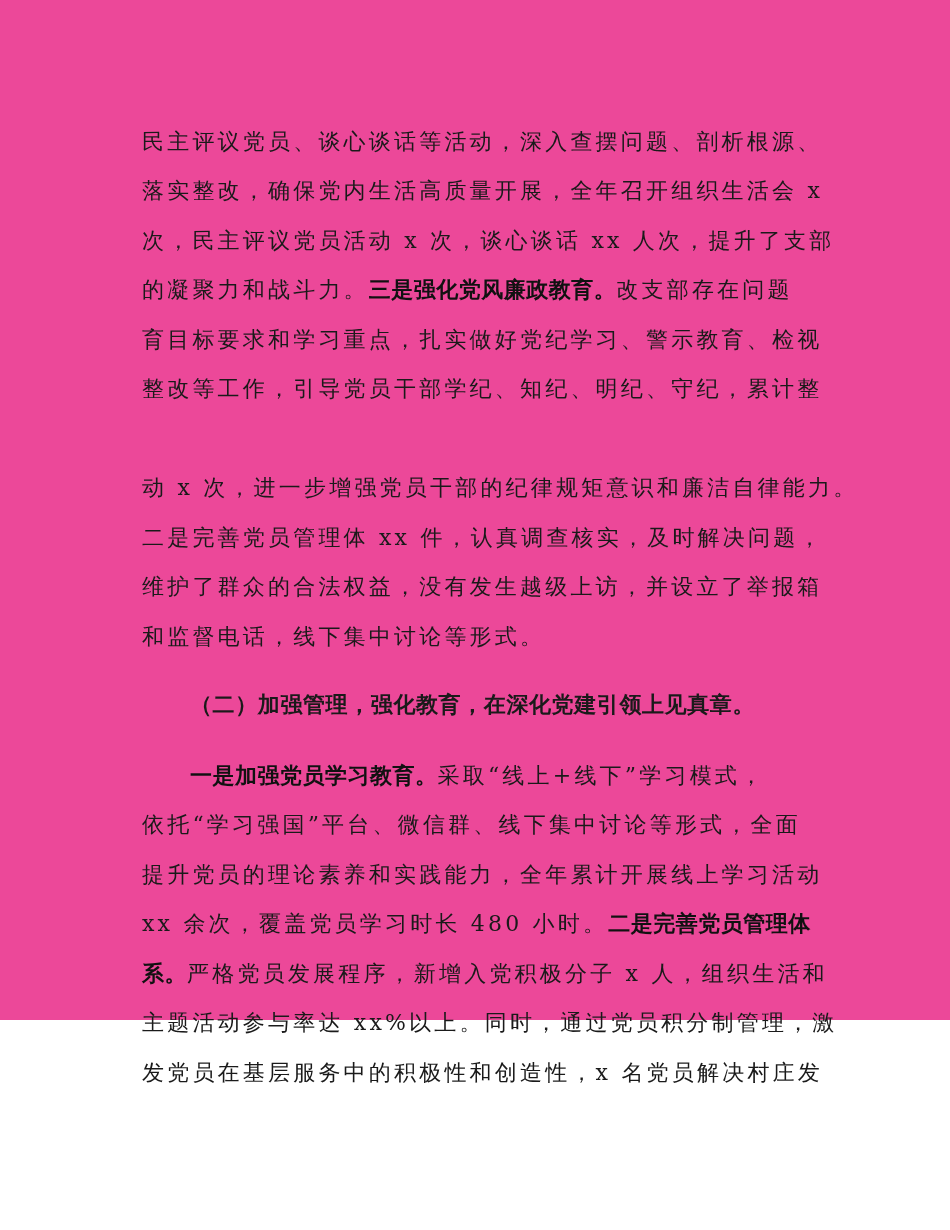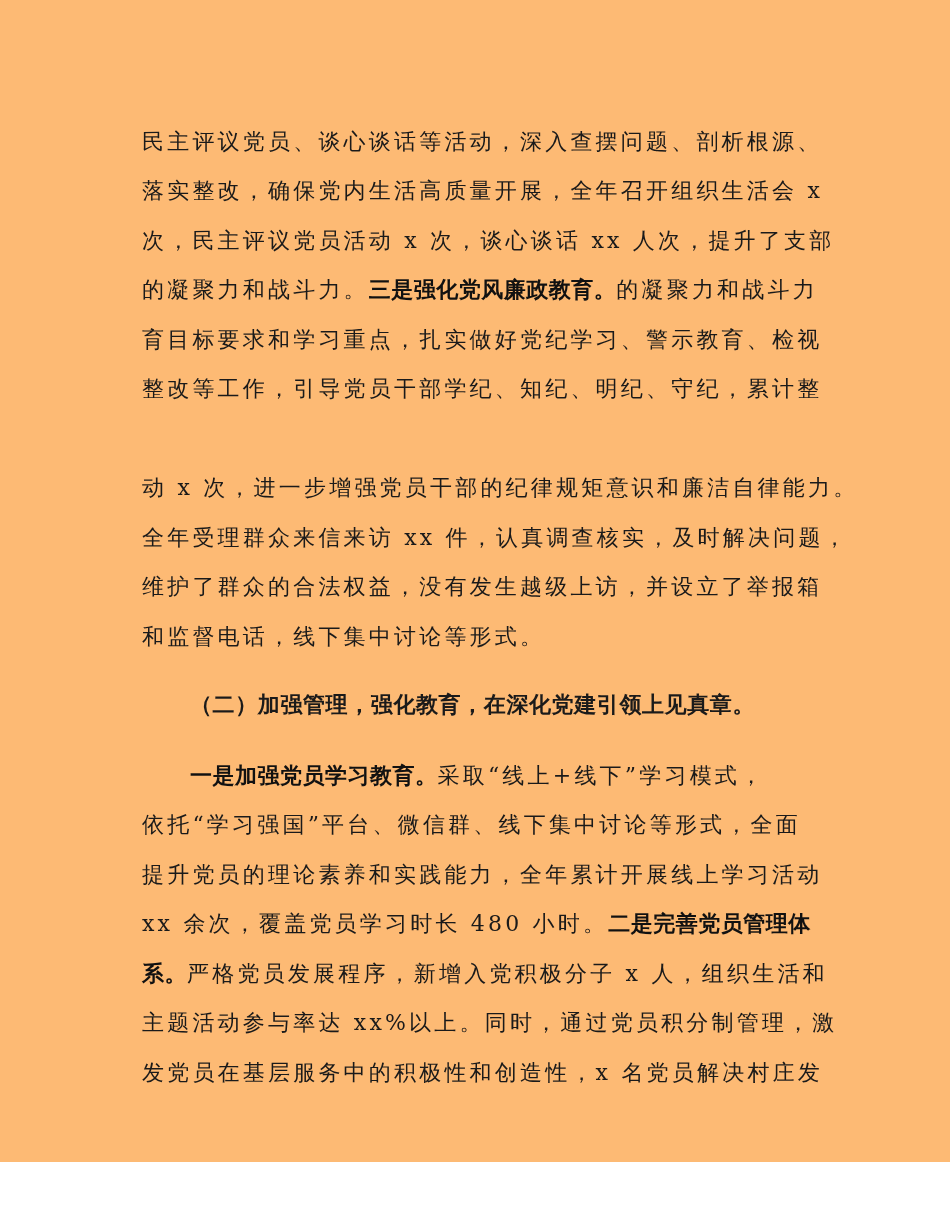--- a/index.html
+++ b/index.html
@@ -1,41 +1,41 @@
 <!DOCTYPE html>
 <html><head>
 <meta charset="utf-8">
 <style>
   html, body { margin: 0; padding: 0; background: #ffffff; }
   body { width: 950px; height: 1230px; position: relative; overflow: hidden; }
-  .page { position: absolute; left: 0; top: 0; width: 950px; height: 1162px; background: #fdba74; }
+  .page { position: absolute; left: 0; top: 0; width: 950px; height: 1020px; background: #ec4899; }
   .line {
     position: absolute; left: 142px; width: 680px;
     font-family: "DejaVu Serif", "Liberation Serif", serif;
     font-size: 22px; color: #1a1a1a; letter-spacing: 3.2px; white-space: nowrap;
     line-height: 30px;
   }
   .b { font-family: "DejaVu Sans", "Liberation Sans", sans-serif; font-weight: bold; color: #111; letter-spacing: 0.5px; }
   .heading { font-family: Liberation Serif, serif; font-weight: bold; letter-spacing: 0.6px; }
 </style>
 </head>
 <body>
 
 <div class="page">
 
   <div class="line" style="top:127px">民主评议党员、谈心谈话等活动，深入查摆问题、剖析根源、</div>
   <div class="line" style="top:176px">落实整改，确保党内生活高质量开展，全年召开组织生活会 x</div>
   <div class="line" style="top:226px">次，民主评议党员活动 x 次，谈心谈话 xx 人次，提升了支部</div>
   <div class="line" style="top:275px">
-    <span>的凝聚力和战斗力。</span><span class="b">三是强化党风廉政教育。</span><span>的凝聚力和战斗力</span>
+    <span>的凝聚力和战斗力。</span><span class="b">三是强化党风廉政教育。</span><span>改支部存在问题</span>
   </div>
   <div class="line" style="top:325px">育目标要求和学习重点，扎实做好党纪学习、警示教育、检视</div>
   <div class="line" style="top:374px">整改等工作，引导党员干部学纪、知纪、明纪、守纪，累计整</div>
   <div class="line" style="top:473px">动 x 次，进一步增强党员干部的纪律规矩意识和廉洁自律能力。</div>
-  <div class="line" style="top:523px">全年受理群众来信来访 xx 件，认真调查核实，及时解决问题，</div>
+  <div class="line" style="top:523px">二是完善党员管理体 xx 件，认真调查核实，及时解决问题，</div>
   <div class="line" style="top:572px">维护了群众的合法权益，没有发生越级上访，并设立了举报箱</div>
   <div class="line" style="top:622px">和监督电话，线下集中讨论等形式。</div>
 
   <div class="line heading" style="top:690px; left:190px">（二）加强管理，强化教育，在深化党建引领上见真章。</div>
 
   <div class="line" style="top:761px; left:190px">
     <span class="b">一是加强党员学习教育。</span><span>采取“线上+线下”学习模式，</span>
   </div>
   <div class="line" style="top:810px">依托“学习强国”平台、微信群、线下集中讨论等形式，全面</div>
   <div class="line" style="top:860px">提升党员的理论素养和实践能力，全年累计开展线上学习活动</div>

